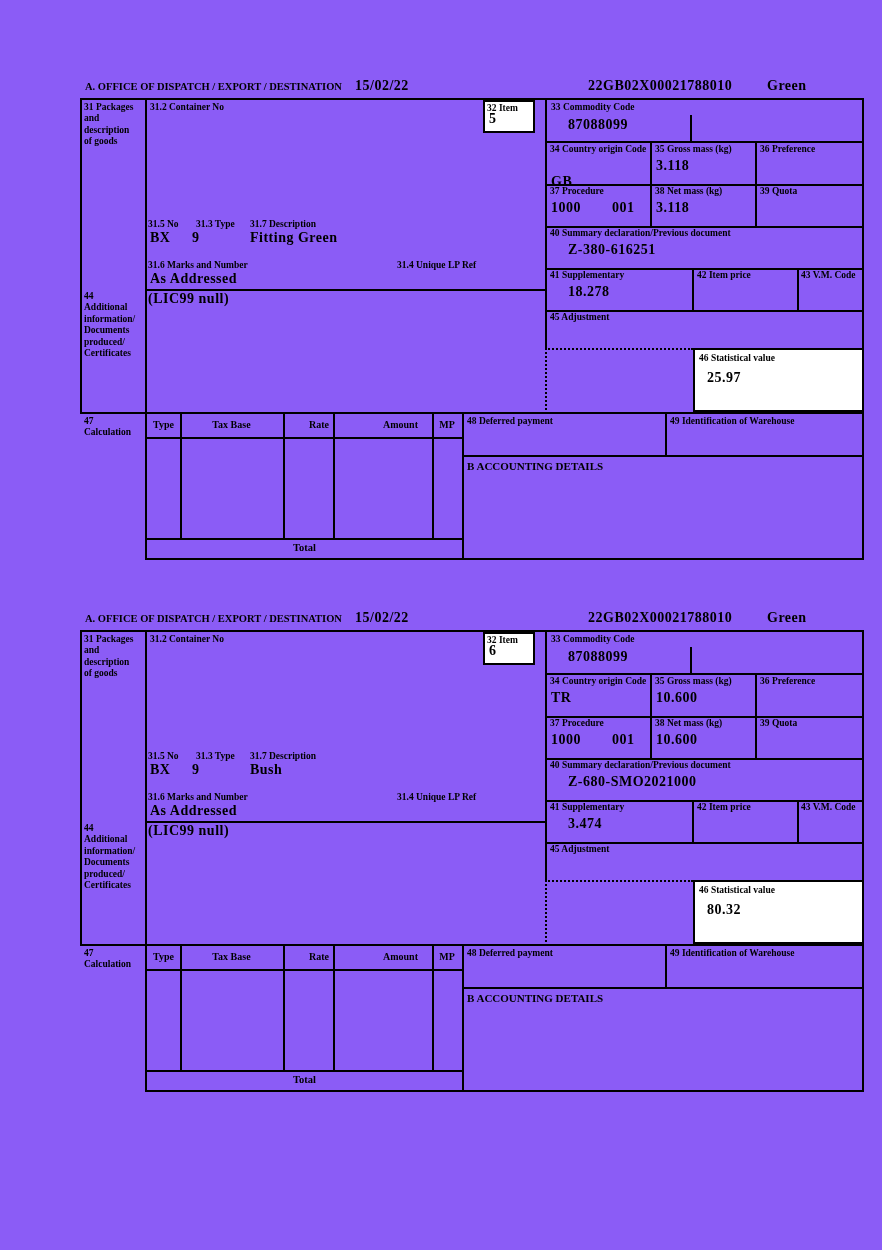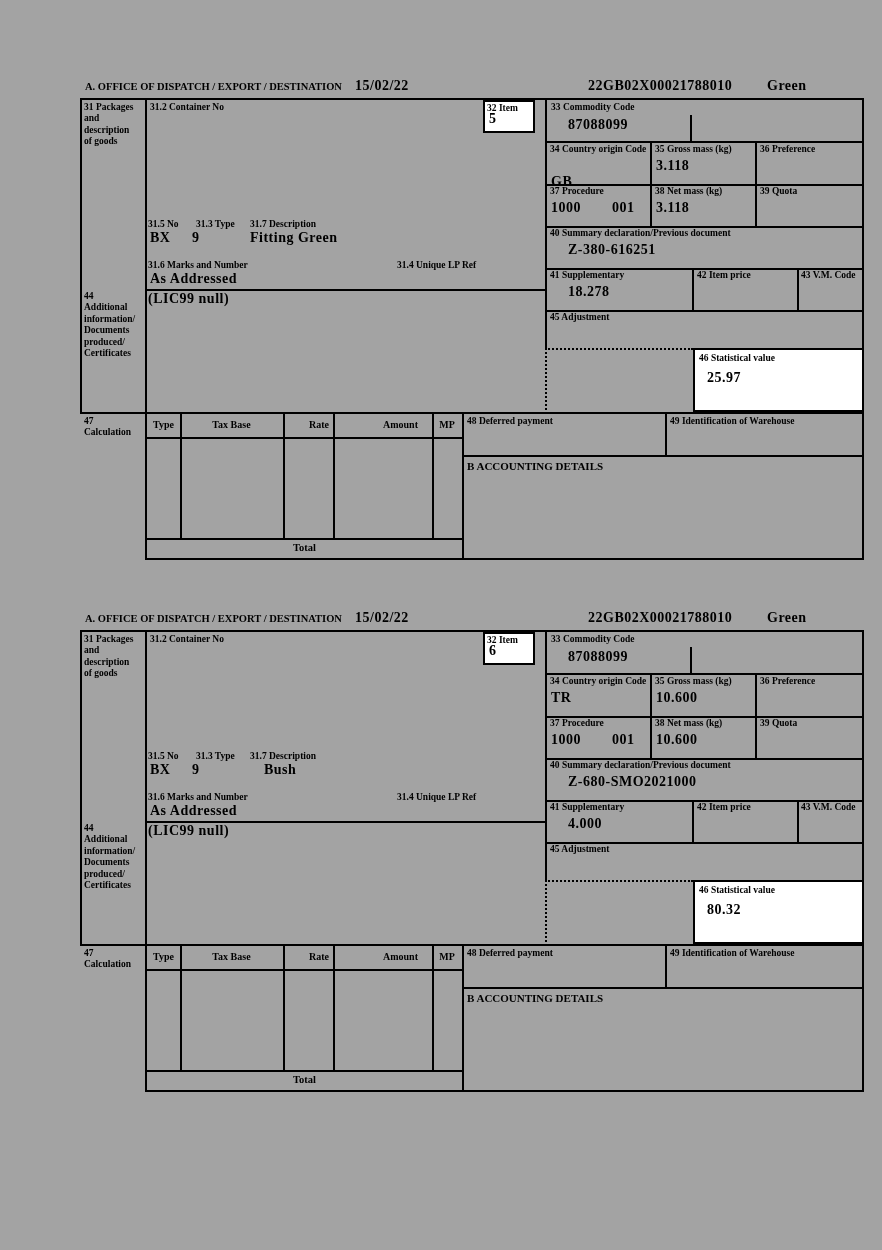--- a/index.html
+++ b/index.html
@@ -1,16 +1,16 @@
 <!DOCTYPE html>
 <html><head>
 <meta charset="utf-8">
 <style>
   html,body{margin:0;padding:0;background:#fff;}
-  .sheet{position:relative;width:882px;height:1250px;background:#a3a3a3;
+  .sheet{position:relative;width:882px;height:1250px;background:#8b5cf6;
          font-family:"Liberation Serif",serif;color:#000;overflow:hidden;}
   .block{position:absolute;left:0;width:882px;height:484px;}
   .h{position:absolute;height:2px;background:#000;}
   .v{position:absolute;width:2px;background:#000;}
   .hd{position:absolute;height:0;border-top:2px dotted #000;background:none;}
   .vd{position:absolute;width:0;border-left:2px dotted #000;background:none;}
   .bx{position:absolute;border:2px solid #000;box-sizing:border-box;background:#fff;}
   .l{position:absolute;font-size:9.5px;font-weight:bold;line-height:1.2;white-space:nowrap;}
   .lw{white-space:pre-line;}
   .x{position:absolute;font-size:14px;font-weight:bold;white-space:nowrap;letter-spacing:.5px;}
@@ -203,21 +203,21 @@
 
     <div class="x" style="left:489px;top:33px">6</div>
     <div class="x" style="left:568px;top:39px">87088099</div>
     <div class="x" style="left:551px;top:80px">TR</div>
     <div class="x" style="left:656px;top:80px">10.600</div>
     <div class="x" style="left:551px;top:122px">1000</div>
     <div class="x" style="left:612px;top:122px">001</div>
     <div class="x" style="left:656px;top:122px">10.600</div>
     <div class="x" style="left:150px;top:152px">BX</div>
     <div class="x" style="left:192px;top:152px">9</div>
-    <div class="x" style="left:264px;top:152px">Bush</div>
+    <div class="x" style="left:250px;top:152px">Bush</div>
     <div class="x" style="left:150px;top:193px">As Addressed</div>
     <div class="x" style="left:568px;top:164px">Z-680-SMO2021000</div>
-    <div class="x" style="left:568px;top:206px">4.000</div>
+    <div class="x" style="left:568px;top:206px">3.474</div>
     <div class="x" style="left:148px;top:213px">(LIC99 null)</div>
     <div class="x" style="left:707px;top:292px">80.32</div>
   </section>
 
 </div>
 
 </body></html>

